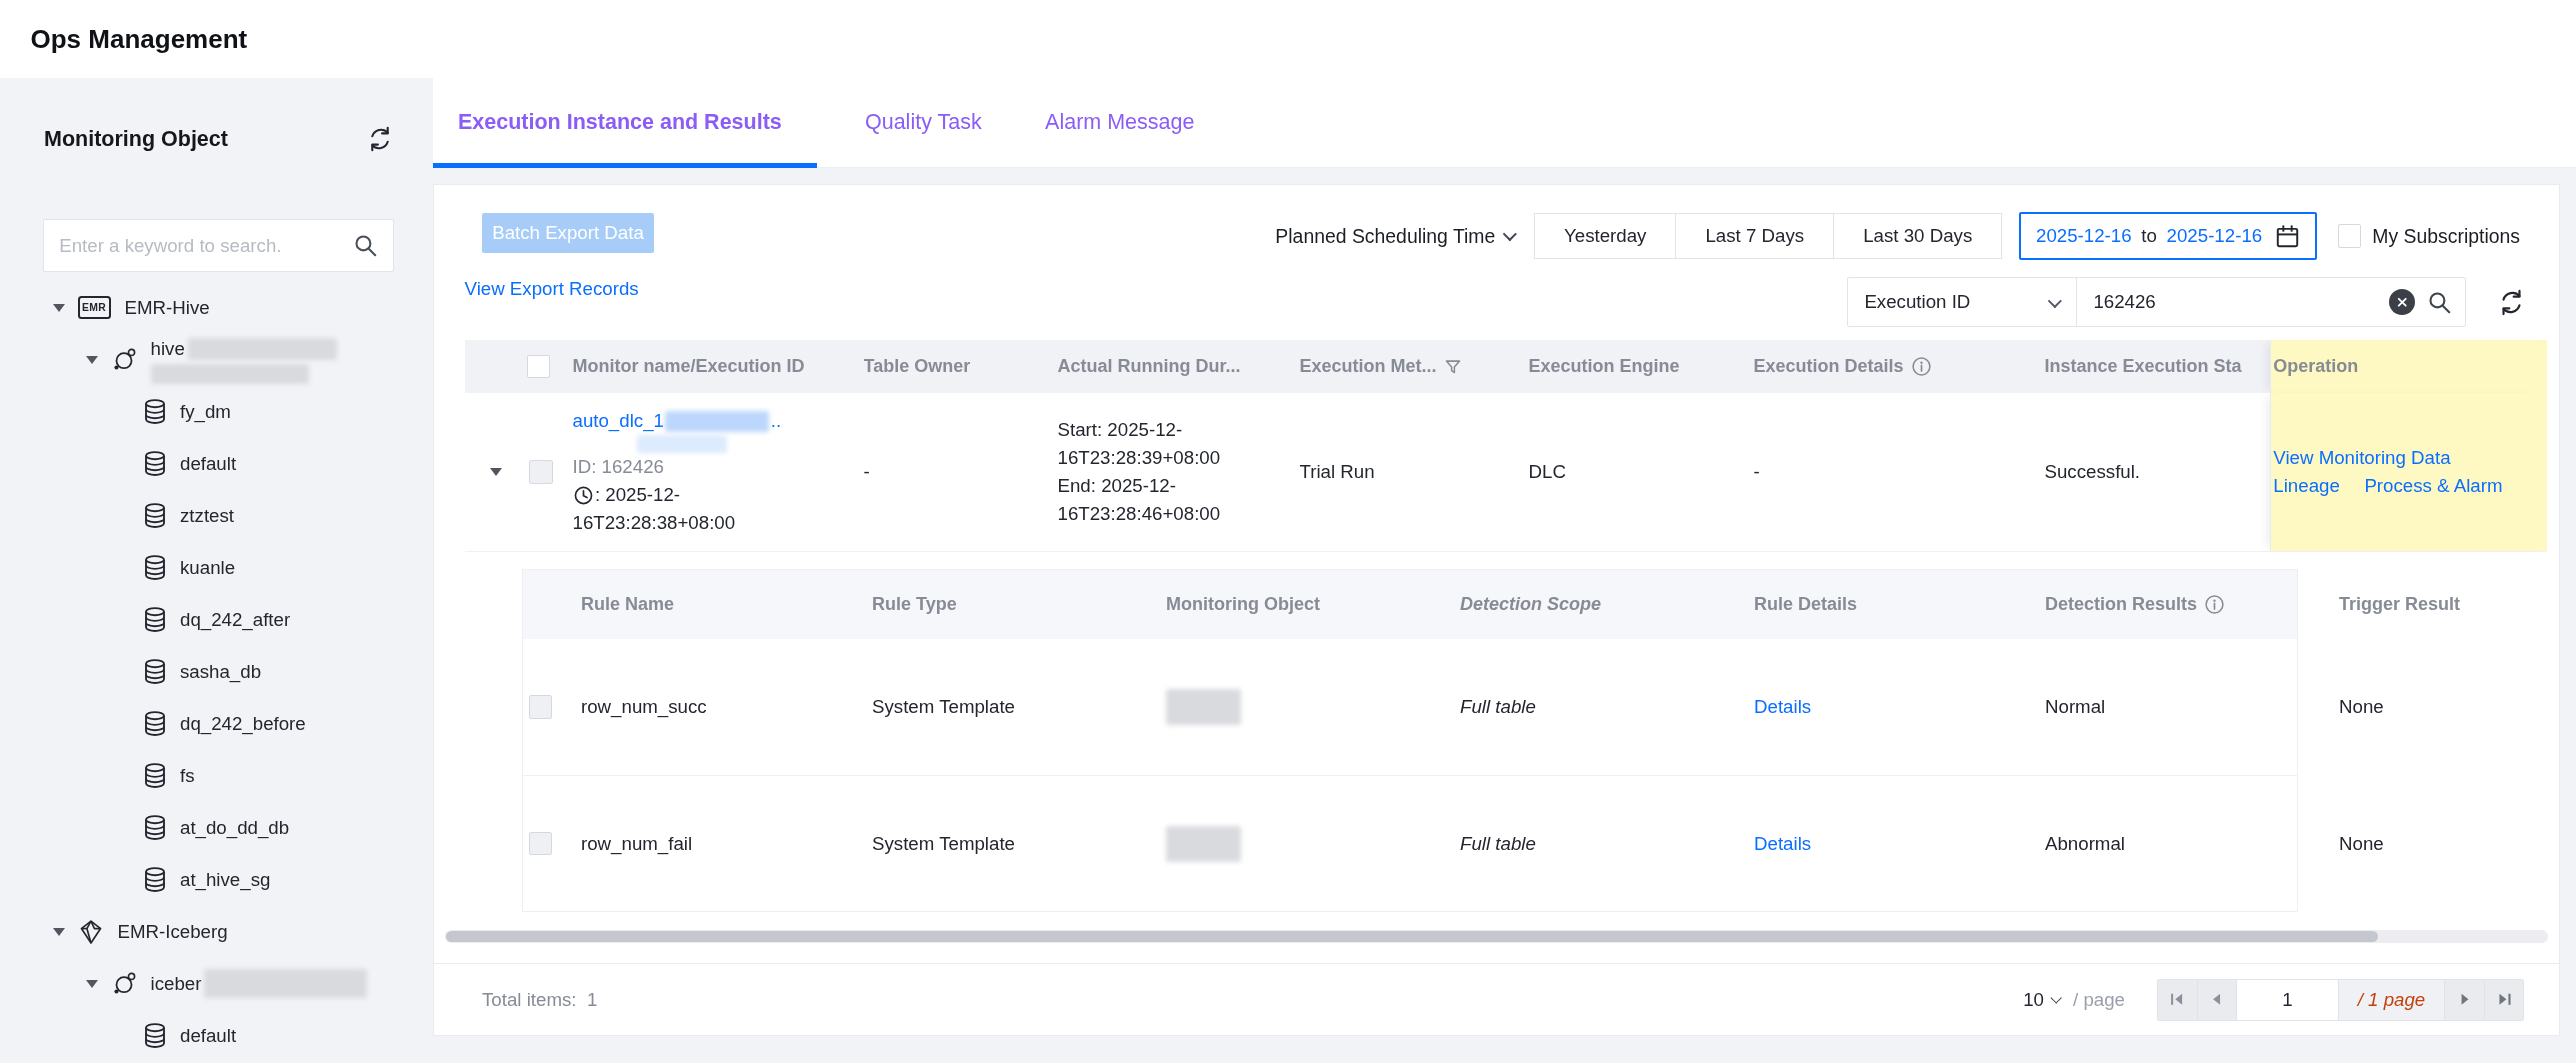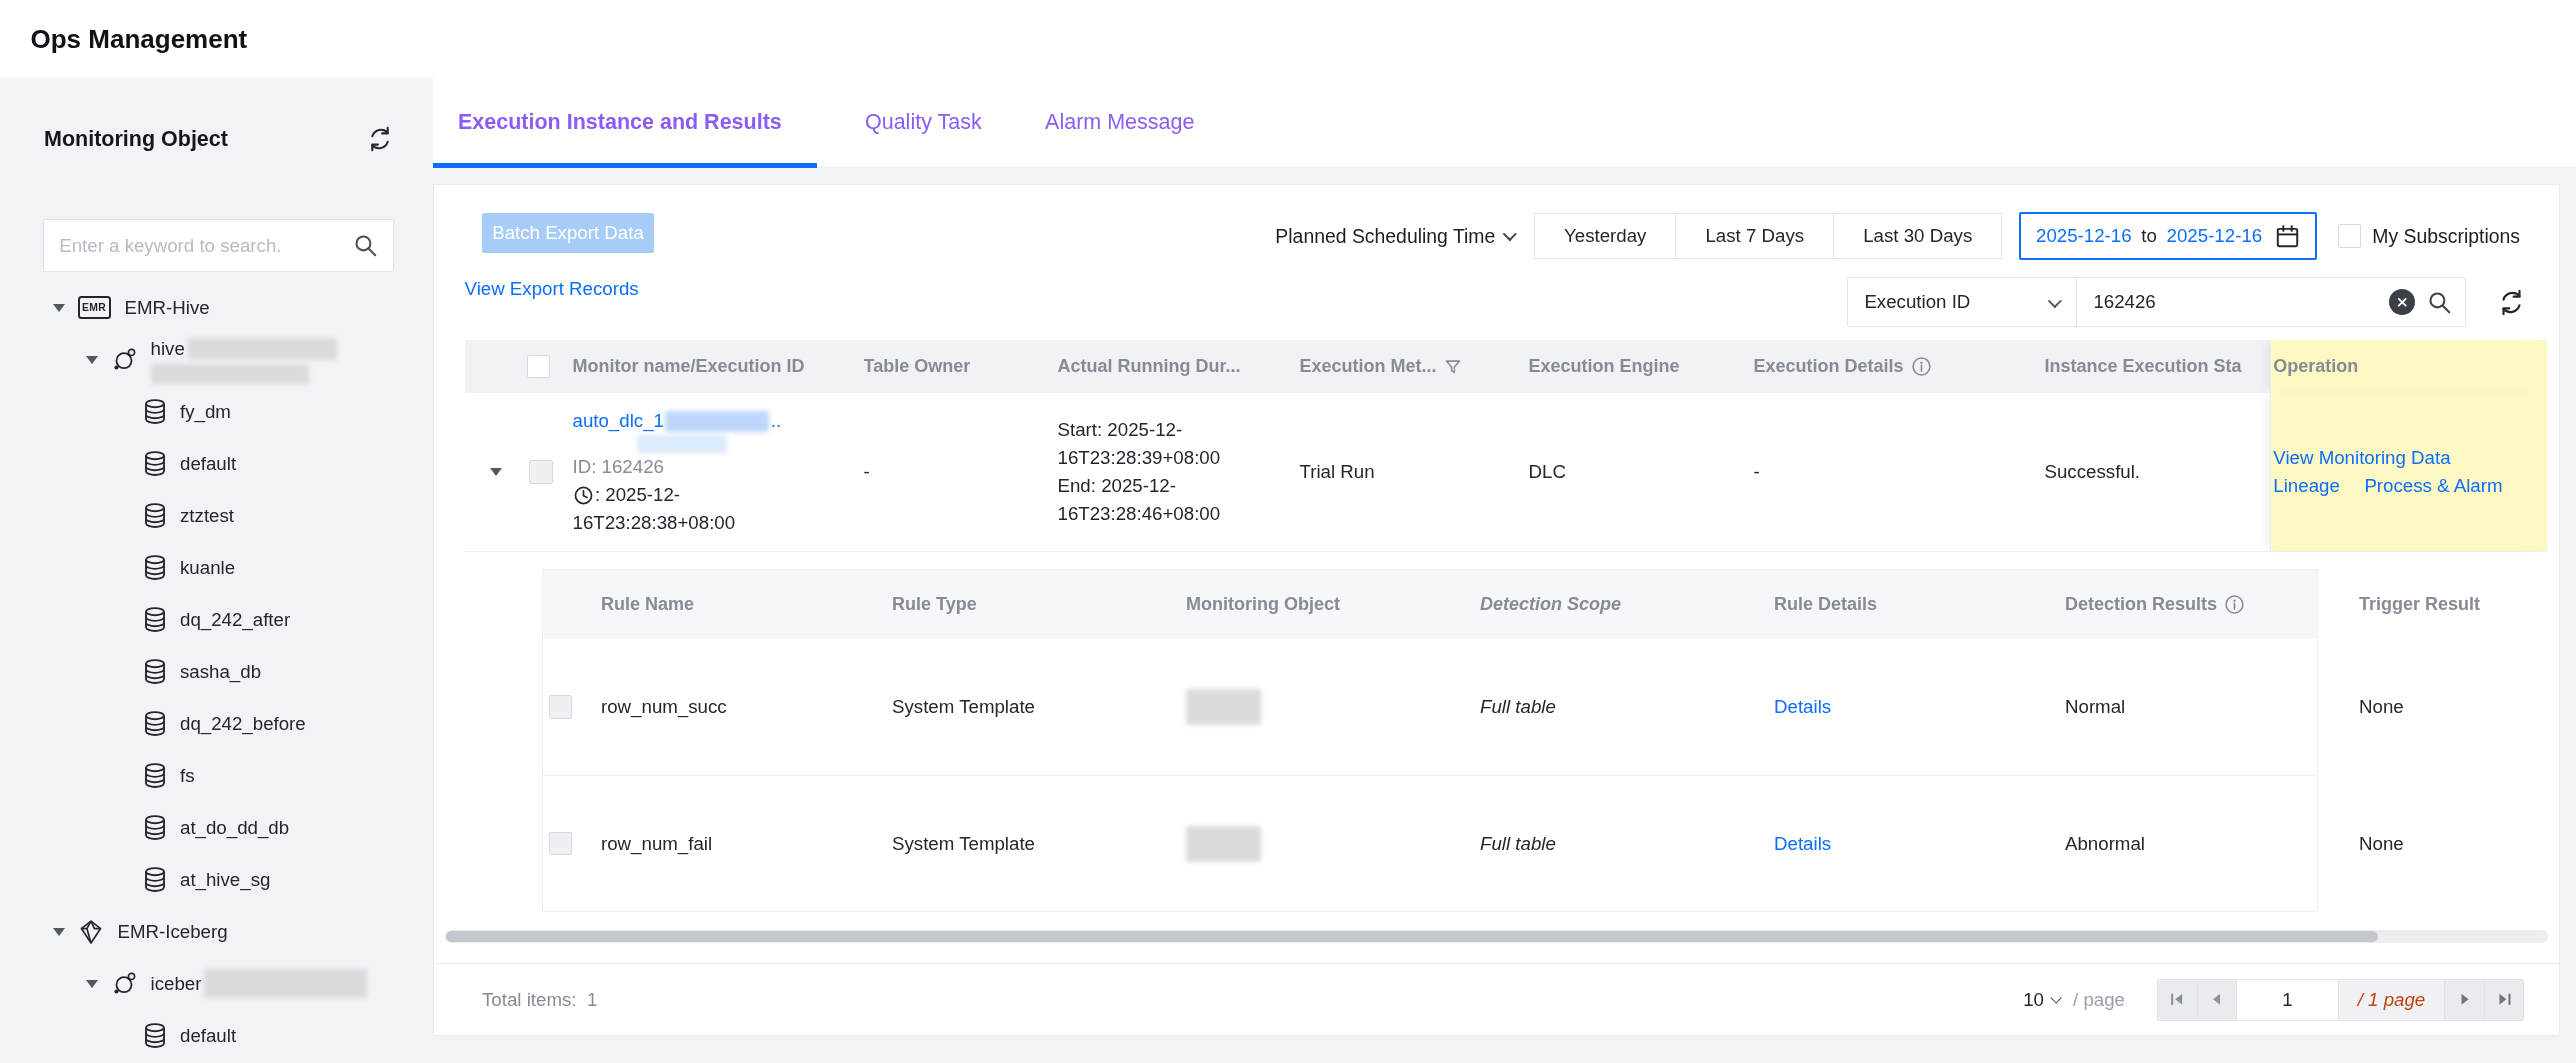--- a/index.html
+++ b/index.html
@@ -93,21 +93,21 @@
   .muted { color:#868b95; }
   .clock-line { display:flex; align-items:center; }
   .clock-line svg { margin-right:1.4px; }
   .status-ok { color:#0abf5b; }
   .ops { line-height:30.5px; }
   .ops .link { margin-right:19.4px; }
   .filter-ic { margin-left:7px; display:flex; }
   .info-ic { margin-left:7px; display:flex; }
 
   
-  .rules { position:absolute; left:108px; top:384px; width:1776px; border:0.7px solid #edeff3; }
+  .rules { position:absolute; left:88px; top:384px; width:1776px; border:0.7px solid #edeff3; }
   .rrow { display:flex; width:100%; }
   .rhead { height:69px; background:#f6f7fa; }
   .rhead .rcell { display:flex; align-items:center; font-size:18px; font-weight:700; color:#868b95; }
   .rcell { flex:none; }
   .m0{width:58px; display:flex; align-items:center; padding-left:5.5px;}
   .m1{width:291px;} .m2{width:294px;} .m3{width:294px;} .m4{width:294px;font-style:italic;}
   .m5{width:291px;} .m6{width:294px;} .m7{width:190px;}
   .rdata { height:136px; background:#fff; }
   .rdata + .rdata { border-top:1.4px solid #eef0f4; }
   .rdata .rcell { display:flex; align-items:center; font-size:18.7px; color:#23262e; }

